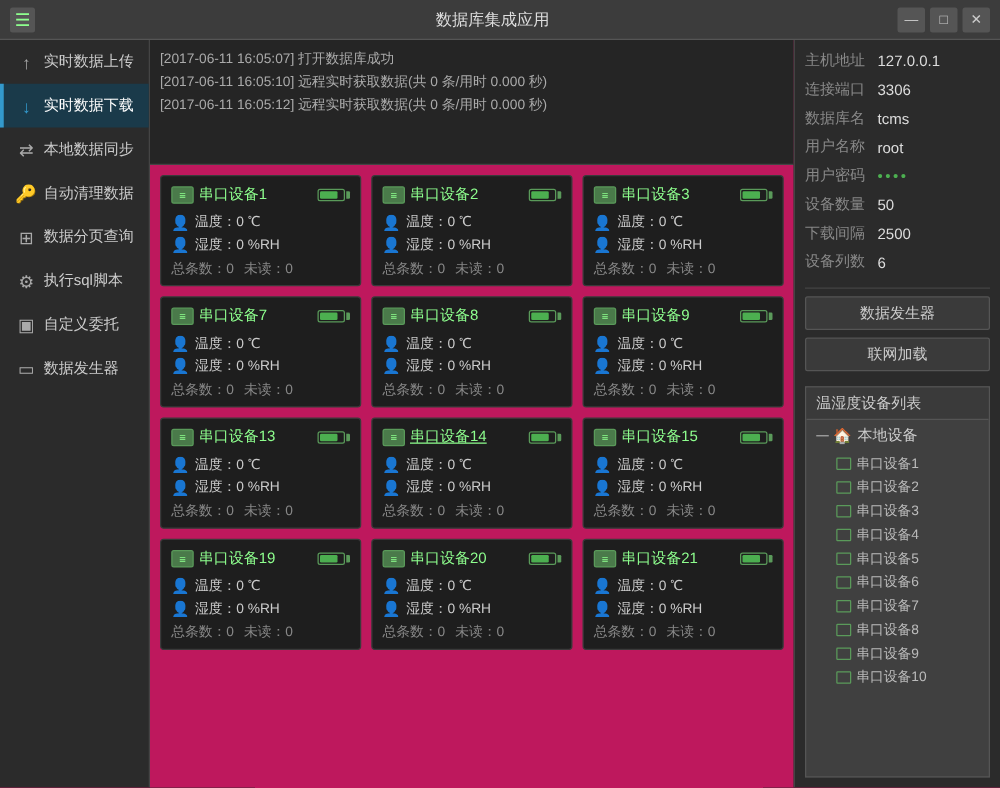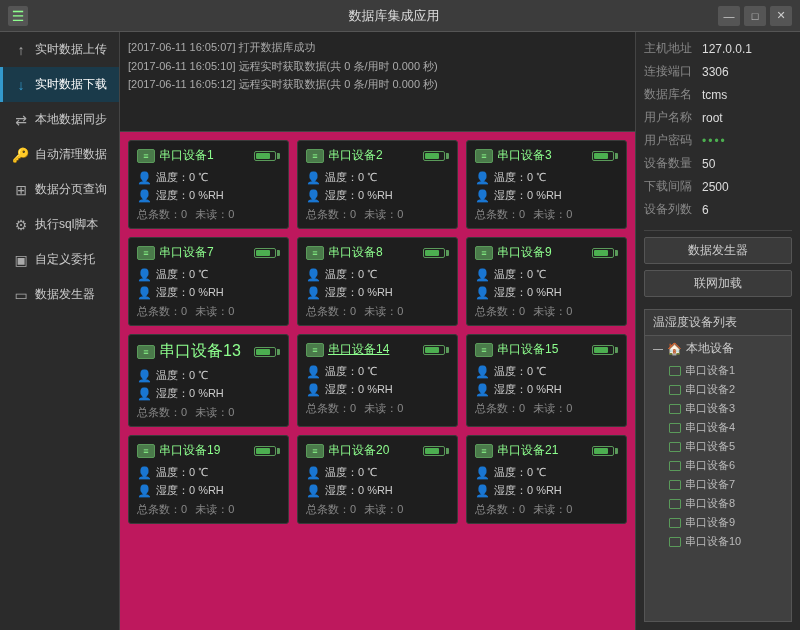--- a/index.html
+++ b/index.html
@@ -526,21 +526,21 @@
     </div>
     <div class="device-footer">
       <span>总条数：0</span>
       <span>未读：0</span>
     </div>
   </div>
           <div class="device-card">
     <div class="device-card-header">
       <div class="device-card-title">
         <div class="device-serial-icon"></div>
-        <span style="color:#8eff8e;font-size:16px;">串口设备13</span>
+        <span style="color:#8eff8e;font-size:12px;">串口设备13</span>
       </div>
       <div class="battery-icon">
         <div class="battery-body">
           <div class="battery-fill"></div>
         </div>
         <div class="battery-tip"></div>
       </div>
     </div>
     <div class="device-row">
       <span class="person-icon">👤</span>

